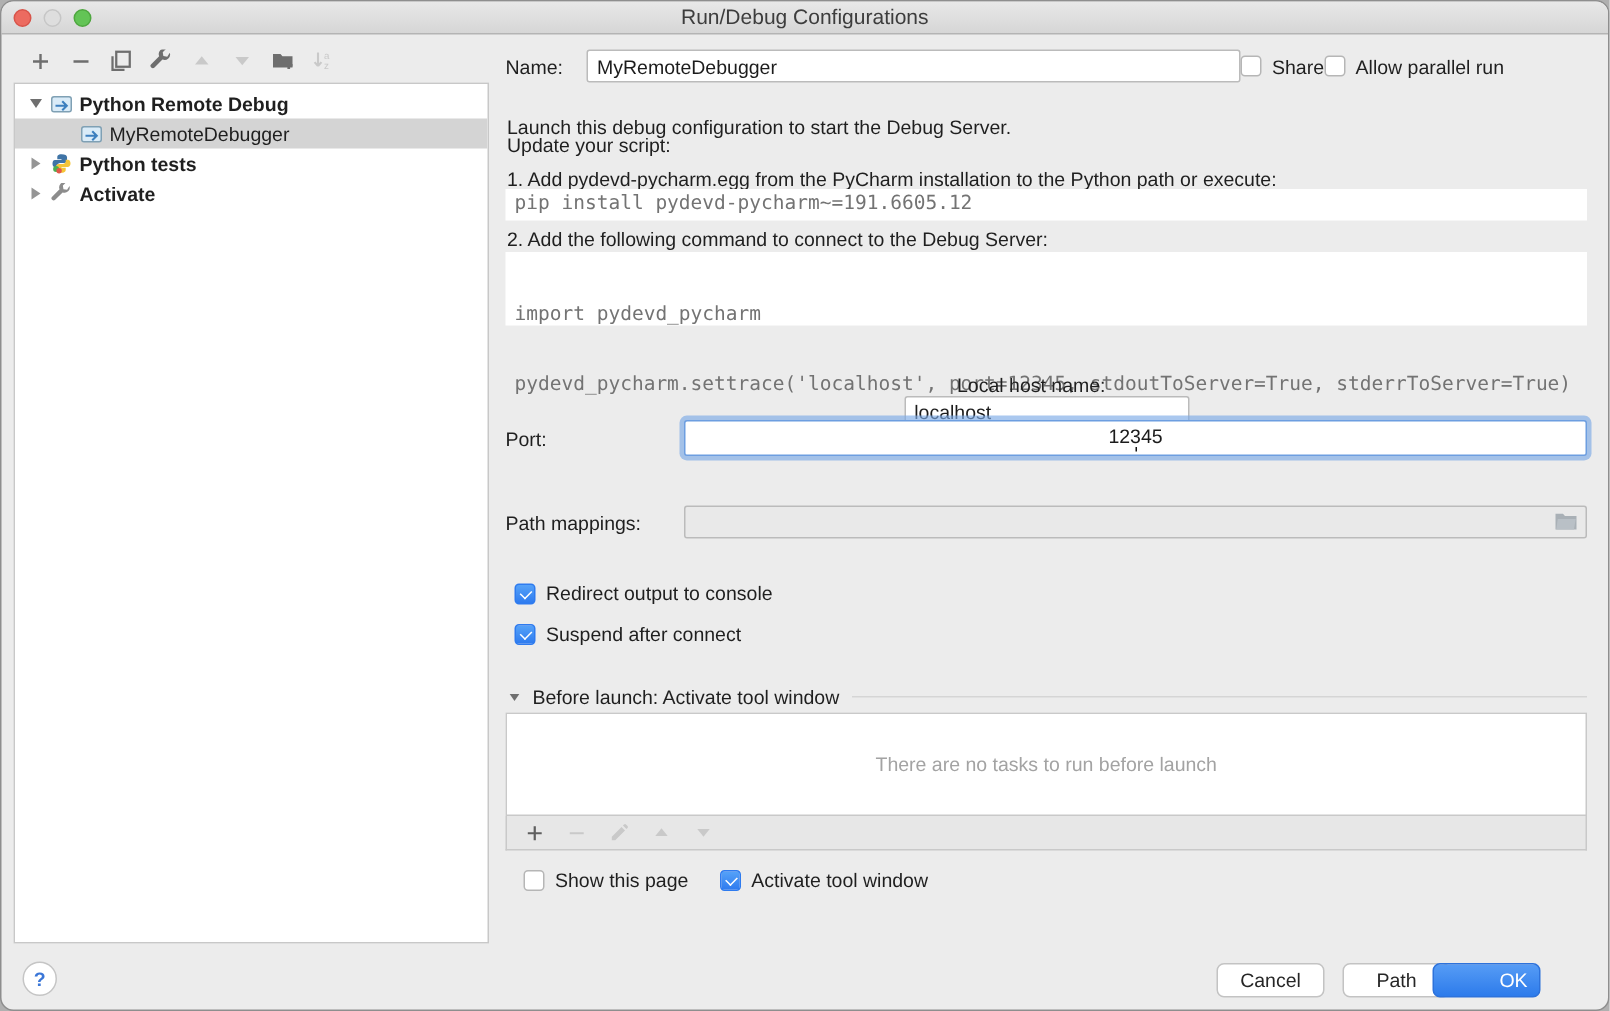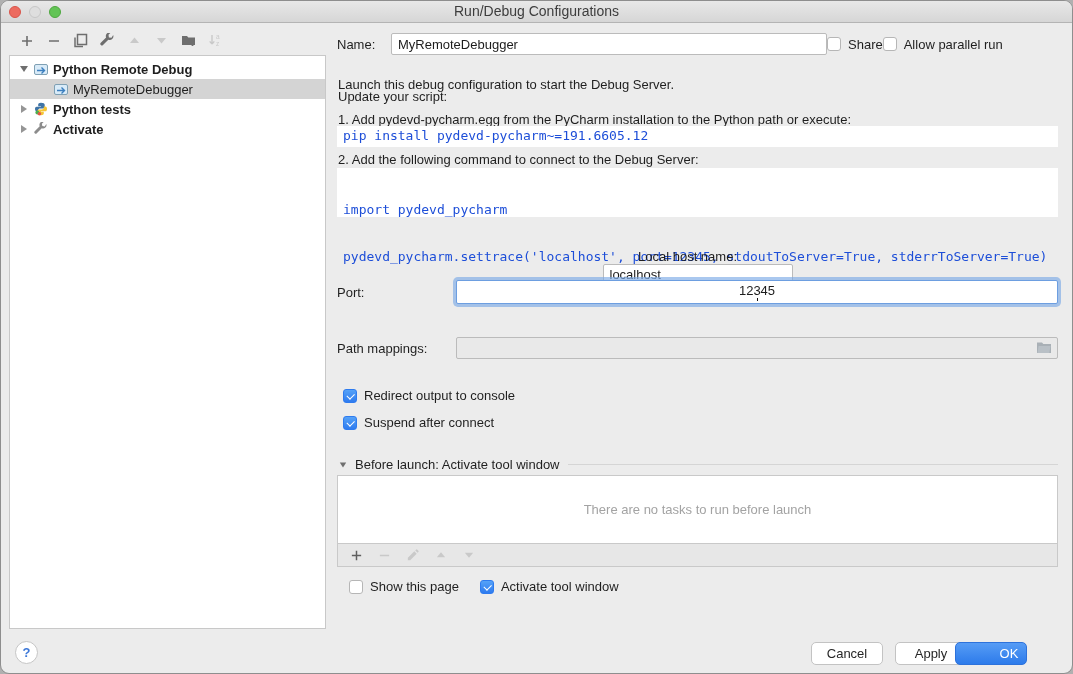--- a/index.html
+++ b/index.html
@@ -32,21 +32,21 @@
   .trow.selected { background:#D4D4D4; }
   .tri-down { width:0; height:0; border-left:4.5px solid transparent; border-right:4.5px solid transparent; border-top:6px solid #6F6F6F; }
   .tri-right { width:0; height:0; border-top:4.5px solid transparent; border-bottom:4.5px solid transparent; border-left:6px solid #959595; }
   .tri-slot { width:12px; display:flex; justify-content:center; margin-left:8px; margin-right:4px; flex:none; }
   .rc-icon { position:relative; width:14px; height:11px; background:#D9EBF8; border:1px solid #7FA0B4; border-radius:2px; flex:none; }
 
   
   .content { position:absolute; left:336px; top:30px; width:721px; height:610px; }
   .abs { position:absolute; }
   .descline { color:#1f1f1f; }
-  .codeline { left:0; right:0; background:#fff; font-family:"DejaVu Sans Mono","Liberation Mono",monospace; font-size:13px; color:#1d4ed8; padding:2px 6px; white-space:pre; }
+  .codeline { left:0; right:0; background:#fff; font-family:"DejaVu Sans Mono","Liberation Mono",monospace; font-size:13px; color:#737373; padding:2px 6px; white-space:pre; }
   .form-row { left:0; right:0; display:flex; align-items:center; }
   .flabel { width:119px; flex:none; }
   .tfield { flex:1; height:22px; border:1px solid #BBBBBB; border-radius:2px; background:#fff; padding:2px 6px; font-size:13px; font-family:inherit; color:#1c1c1c; }
   input.tfield { outline:none; }
   .field-div { display:flex; align-items:center;flex-direction:column; }
   .focused { border:1px solid #6D9EE0; box-shadow:0 0 0 3px rgba(125,170,230,0.65); height:24px; }
   .caret { display:inline-block; width:1px; height:14px; background:#111; margin-left:1px; }
   .disabled-field { background:#E9E9E9; position:relative; }
   .folder-btn { position:absolute; right:5px; top:3px; width:16px; height:14px; }
 
@@ -284,16 +284,16 @@
       <span>Show this page</span>
       <span class="cb checked" style="margin-left:14px;"></span>
       <span>Activate tool window</span>
     </div>
   </div>
 
   <div class="help-btn">
       <span>?</span>
     </div>
   <div class="btn" style="left:810px;">Cancel</div>
-  <div class="btn" style="left:894px;">Apply</div>
+  <div class="btn" style="left:894px;">Path</div>
   <div class="btn primary" style="left:954px;padding-left:36px;">OK</div>
 
 </div>
 
 </body></html>

